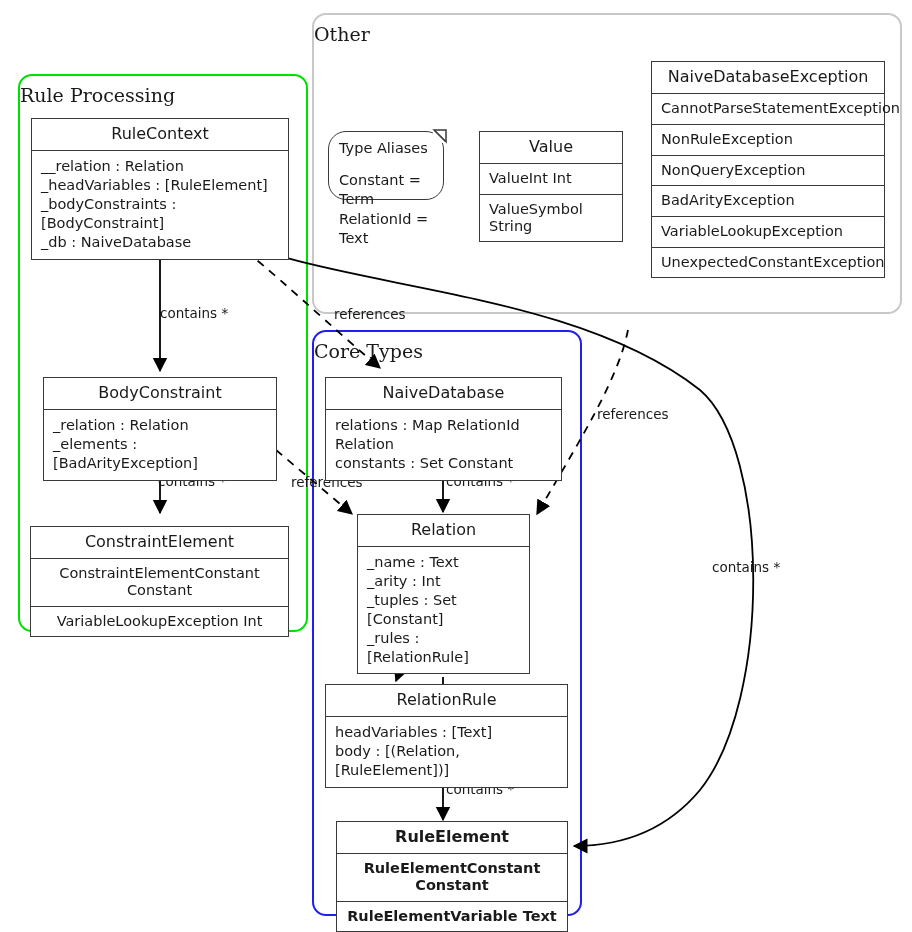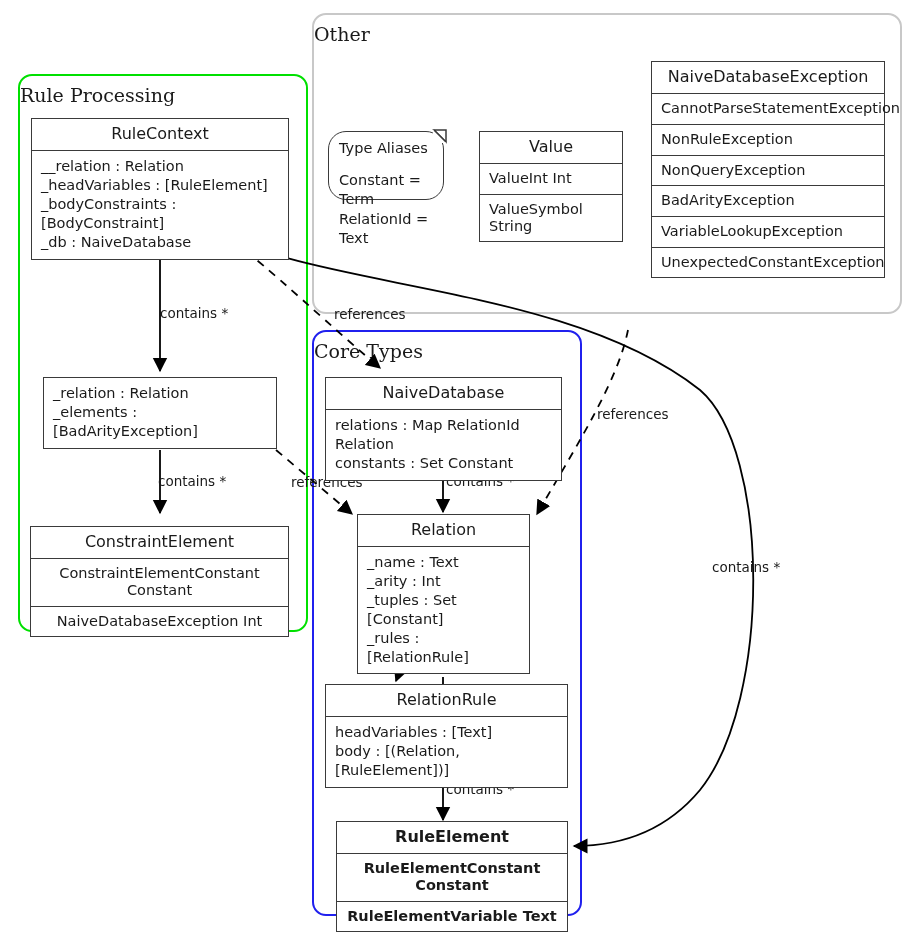--- a/index.html
+++ b/index.html
@@ -83,30 +83,31 @@
   <div class="hdr">RuleContext</div>
   <div class="body">
     <div>__relation : Relation</div>
     <div>_headVariables : [RuleElement]</div>
     <div>_bodyConstraints : [BodyConstraint]</div>
     <div>_db : NaiveDatabase</div>
   </div>
 </div>
 
 <div class="cls" style="left:43px;top:377px;width:234px;">
+  <div class="hdr">BodyConstraint</div>
   <div class="body">
     <div>_relation : Relation</div>
     <div>_elements : [BadArityException]</div>
   </div>
 </div>
 
 <div class="cls" style="left:30px;top:526px;width:259px;">
   <div class="hdr">ConstraintElement</div>
   <div class="row ctr">ConstraintElementConstant Constant</div>
-  <div class="row ctr">NaiveDatabaseException Int</div>
+  <div class="row ctr">VariableLookupException Int</div>
 </div>
 
 <div class="cls" style="left:325px;top:377px;width:237px;">
   <div class="hdr">NaiveDatabase</div>
   <div class="body">
     <div>relations : Map RelationId Relation</div>
     <div>constants : Set Constant</div>
   </div>
 </div>
 

